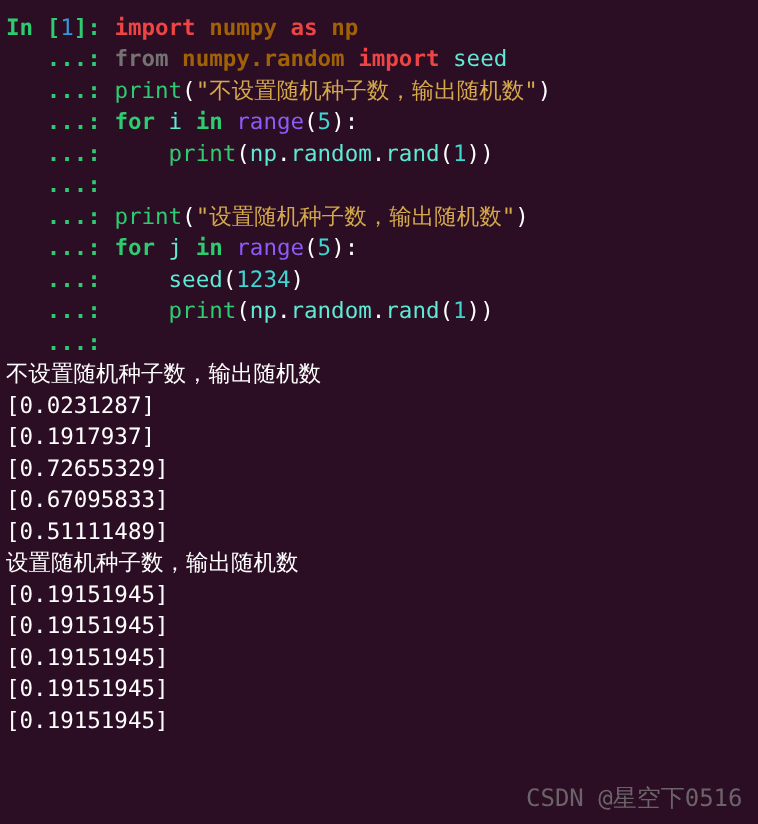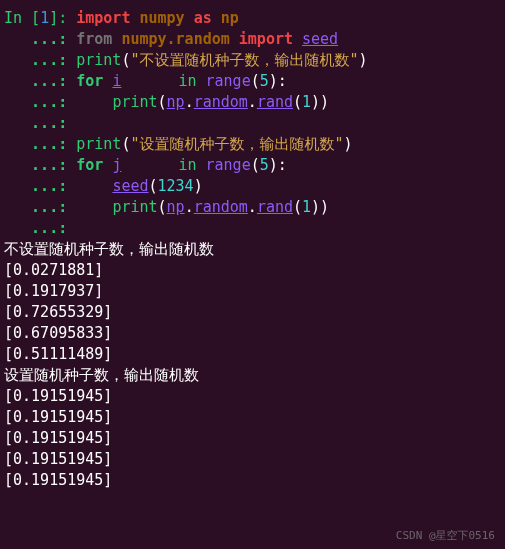--- a/index.html
+++ b/index.html
@@ -15,61 +15,61 @@
       color: #ffffff;
       padding: 8px 4px;
       width: 505px;
       height: 549px;
       overflow: hidden;
       position: relative;
     }
     .line {
       white-space: pre;
     }
-    .prompt-in { color: #2ecc71; font-weight: normal; }
+    .prompt-in { color: #2ecc71; font-weight: bold; }
     .prompt-num { color: #3498db; }
     .prompt-dots { color: #2ecc71; font-weight: bold; }
     .kw-import { color: #ef4444; font-weight: bold; }
     .kw-from { color: #737373; font-weight: bold; }
     .kw-for { color: #2ecc71; font-weight: bold; }
-    .kw-in { color: #2ecc71; font-weight: normal; margin-left: 48px; }
+    .kw-in { color: #2ecc71; font-weight: bold; }
     .kw-print { color: #2ecc71; }
     .mod { color: #a16207; font-weight: bold; }
     .funcrange { color: #8b5cf6; }
     .str { color: #d4a84b; }
     .num { color: #3dd6d0; }
     .paren { color: #ffffff; }
     .punct { color: #ffffff; }
-    .var { color: #8b5cf6; text-decoration: underline; }
+    .var { color: #5eead4; }
     .output { color: #ffffff; }
     .watermark {
       position: absolute;
       bottom: 6px;
       right: 10px;
       color: #888;
-      font-size: 11px;
+      font-size: 16px;
       opacity: 0.7;
     }
   </style>
 </head>
 <body>
 
 <div class="line"><span class="prompt-in">In [</span><span class="prompt-num">1</span><span class="prompt-in">]: </span><span class="kw-import">import</span> <span class="mod">numpy</span> <span class="kw-import">as</span> <span class="mod">np</span></div>
 <div class="line"><span class="prompt-dots">   ...: </span><span class="kw-from">from</span> <span class="mod">numpy.random</span> <span class="kw-import">import</span> <span class="var">seed</span></div>
 <div class="line"><span class="prompt-dots">   ...: </span><span class="kw-print">print</span><span class="paren">(</span><span class="str">"不设置随机种子数，输出随机数"</span><span class="paren">)</span></div>
 <div class="line"><span class="prompt-dots">   ...: </span><span class="kw-for">for</span> <span class="var">i</span> <span class="kw-in">in</span> <span class="funcrange">range</span><span class="paren">(</span><span class="num">5</span><span class="paren">)</span><span class="punct">:</span></div>
 <div class="line"><span class="prompt-dots">   ...: </span>    <span class="kw-print">print</span><span class="paren">(</span><span class="var">np</span><span class="punct">.</span><span class="var">random</span><span class="punct">.</span><span class="var">rand</span><span class="paren">(</span><span class="num">1</span><span class="paren">))</span></div>
 <div class="line"><span class="prompt-dots">   ...: </span></div>
 <div class="line"><span class="prompt-dots">   ...: </span><span class="kw-print">print</span><span class="paren">(</span><span class="str">"设置随机种子数，输出随机数"</span><span class="paren">)</span></div>
 <div class="line"><span class="prompt-dots">   ...: </span><span class="kw-for">for</span> <span class="var">j</span> <span class="kw-in">in</span> <span class="funcrange">range</span><span class="paren">(</span><span class="num">5</span><span class="paren">)</span><span class="punct">:</span></div>
 <div class="line"><span class="prompt-dots">   ...: </span>    <span class="var">seed</span><span class="paren">(</span><span class="num">1234</span><span class="paren">)</span></div>
 <div class="line"><span class="prompt-dots">   ...: </span>    <span class="kw-print">print</span><span class="paren">(</span><span class="var">np</span><span class="punct">.</span><span class="var">random</span><span class="punct">.</span><span class="var">rand</span><span class="paren">(</span><span class="num">1</span><span class="paren">))</span></div>
 <div class="line"><span class="prompt-dots">   ...: </span></div>
 <div class="line output">不设置随机种子数，输出随机数</div>
-<div class="line output">[0.0271881]</div>
+<div class="line output">[0.0231287]</div>
 <div class="line output">[0.1917937]</div>
 <div class="line output">[0.72655329]</div>
 <div class="line output">[0.67095833]</div>
 <div class="line output">[0.51111489]</div>
 <div class="line output">设置随机种子数，输出随机数</div>
 <div class="line output">[0.19151945]</div>
 <div class="line output">[0.19151945]</div>
 <div class="line output">[0.19151945]</div>
 <div class="line output">[0.19151945]</div>
 <div class="line output">[0.19151945]</div>

